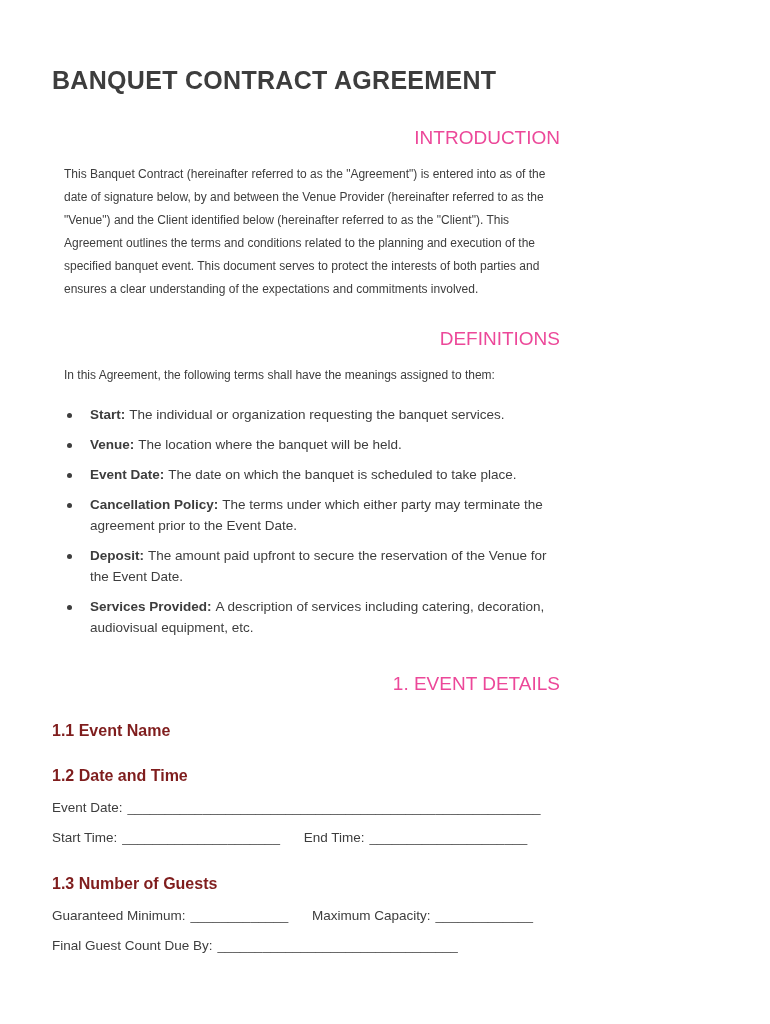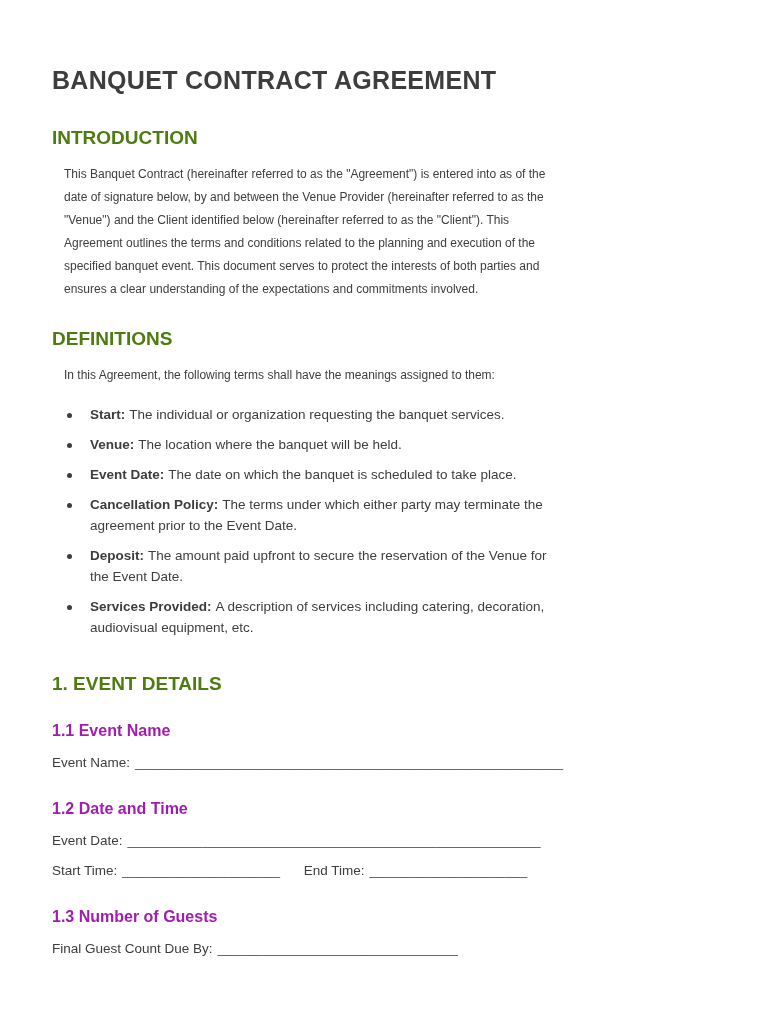--- a/index.html
+++ b/index.html
@@ -18,32 +18,33 @@
   }
   h1.doc-title {
     font-size: 25px;
     font-weight: bold;
     letter-spacing: 0.3px;
     margin: 0 0 32px 0;
     color: #3d3d3d;
   }
   h2.sec-heading {
     font-size: 19px;
-    font-weight: bold;
+    font-weight: normal;
     margin: 27px 0 14px 0;
-    color: #4d7c0f;
+    color: #ec4899;
+    text-align: right;
   }
   h2.sec-heading.numbered {
     margin-top: 35px;
   }
   h3.sub-heading {
     font-size: 16px;
     font-weight: bold;
     margin: 27px 0 13px 0;
-    color: #a21caf;
+    color: #7f1d1d;
   }
   p.body-text {
     font-size: 12px;
     line-height: 23px;
     margin: 0 0 12px 12px;
     max-width: 660px;
   }
   ul.terms-list {
     list-style: none;
     margin: 17px 0 26px 0;
@@ -116,31 +117,32 @@
       <span class="term-name">Deposit:</span><span>The amount paid upfront to secure the reservation of the Venue for the Event Date.</span>
     </li>
     <li>
       <span class="term-name">Services Provided:</span><span>A description of services including catering, decoration, audiovisual equipment, etc.</span>
     </li>
   </ul>
 
   <h2 class="sec-heading numbered">1. EVENT DETAILS</h2>
 
   <h3 class="sub-heading">1.1 Event Name</h3>
-  <p class="field-line">
-    <span class="field-group"><span class="field-label">Event Name:</span><span class="blank">_________________________________________________________</span></span>
-  </p>
 
   <h3 class="sub-heading">1.2 Date and Time</h3>
   <p class="field-line">
     <span class="field-group"><span class="field-label">Event Date:</span><span class="blank">_______________________________________________________</span></span>
   </p>
   <p class="field-line">
     <span class="field-group"><span class="field-label">Start Time:</span><span class="blank">_____________________</span></span>
     <span class="field-group"><span class="field-label">End Time:</span><span class="blank">_____________________</span></span>
   </p>
 
   <h3 class="sub-heading">1.3 Number of Guests</h3>
   <p class="field-line">
+    <span class="field-group"><span class="field-label">Guaranteed Minimum:</span><span class="blank">_____________</span></span>
+    <span class="field-group"><span class="field-label">Maximum Capacity:</span><span class="blank">_____________</span></span>
+  </p>
+  <p class="field-line">
     <span class="field-group"><span class="field-label">Final Guest Count Due By:</span><span class="blank">________________________________</span></span>
   </p>
 
 </div>
 
 </body></html>

